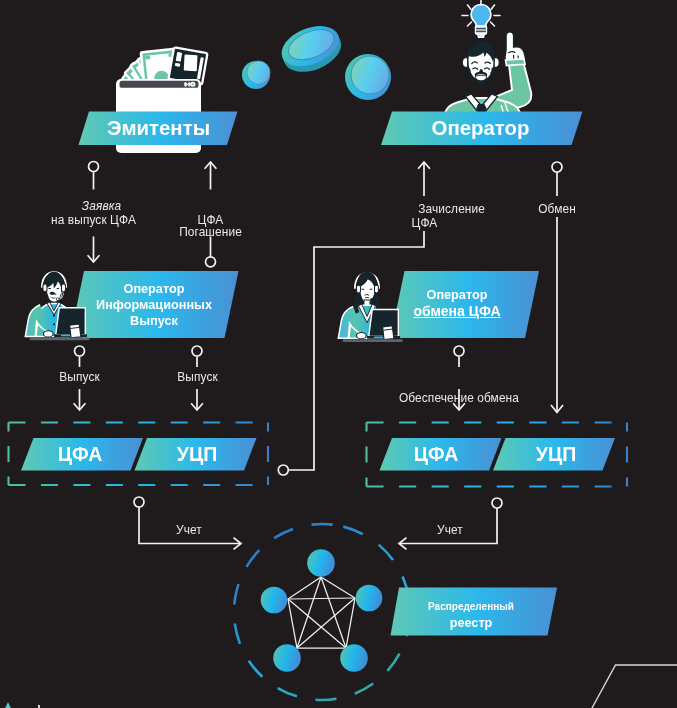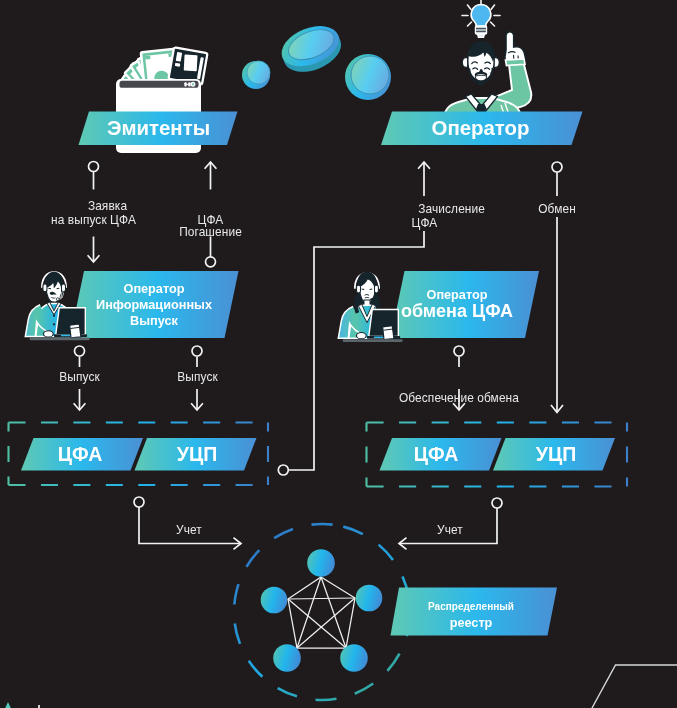--- a/index.html
+++ b/index.html
@@ -357,31 +357,31 @@
   <div id="text-layer">
 
     <div class="btxt" style="left:81px;top:117px;width:155px;font-size:20.4px;letter-spacing:0px;">Эмитенты</div>
     <div class="btxt" style="left:382px;top:117px;width:197px;font-size:20.4px;letter-spacing:0px;">Оператор</div>
 
     <div class="btxt" style="left:78px;top:281px;width:152px;font-size:12.7px;line-height:16px;">Оператор</div>
     <div class="btxt" style="left:78px;top:297px;width:152px;font-size:12.7px;line-height:16px;">Информационных</div>
     <div class="btxt" style="left:78px;top:313px;width:152px;font-size:12.7px;line-height:16px;">Выпуск</div>
 
     <div class="btxt" style="left:391px;top:287px;width:132px;font-size:12.7px;line-height:16px;">Оператор</div>
-    <div class="btxt" style="left:391px;top:303px;width:132px;font-size:18px;line-height:16px;">обмена ЦФА</div>
+    <div class="btxt" style="left:391px;top:303px;width:132px;font-size:14px;line-height:16px;text-decoration:underline;">обмена ЦФА</div>
 
     <div class="btxt" style="left:396px;top:599px;width:150px;font-size:10px;line-height:16px;">Распределенный</div>
     <div class="btxt" style="left:396px;top:615px;width:150px;font-size:12.7px;line-height:16px;">реестр</div>
 
     <div class="btxt" style="left:25px;top:443px;width:110px;font-size:19.5px;">ЦФА</div>
     <div class="btxt" style="left:142px;top:443px;width:110px;font-size:19.5px;">УЦП</div>
     <div class="btxt" style="left:381px;top:443px;width:110px;font-size:19.5px;">ЦФА</div>
     <div class="btxt" style="left:501px;top:443px;width:110px;font-size:19.5px;">УЦП</div>
 
-    <div class="lbl" style="left:37px;top:199px;width:141px;">Заявка</div>
+    <div class="lbl" style="left:31px;top:199px;width:141px;font-style:italic;">Заявка</div>
     <div class="lbl" style="left:23px;top:213px;width:141px;">на выпуск ЦФА</div>
 
     <div class="lbl" style="left:150px;top:197px;width:121px;margin-top:28px;">Погашение</div>
     <div class="lbl" style="left:150px;top:213px;width:121px;">ЦФА</div>
 
     <div class="lbl" style="left:364px;top:202px;width:121px;text-align:right;">Зачисление</div>
     <div class="lbl" style="left:364px;top:216px;width:121px;">ЦФА</div>
 
     <div class="lbl" style="left:507px;top:202px;width:100px;">Обмен</div>
 

